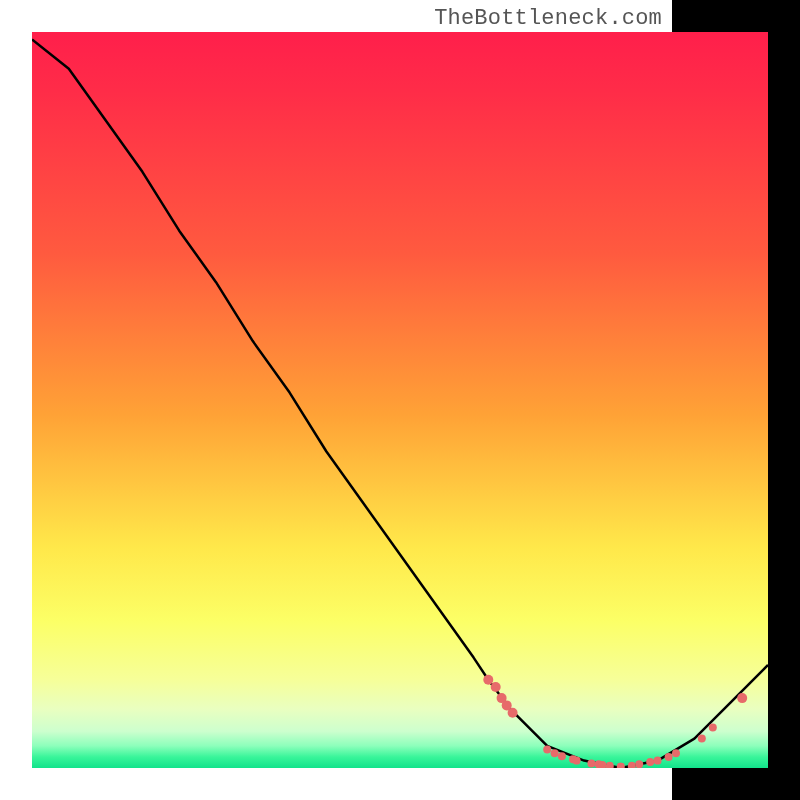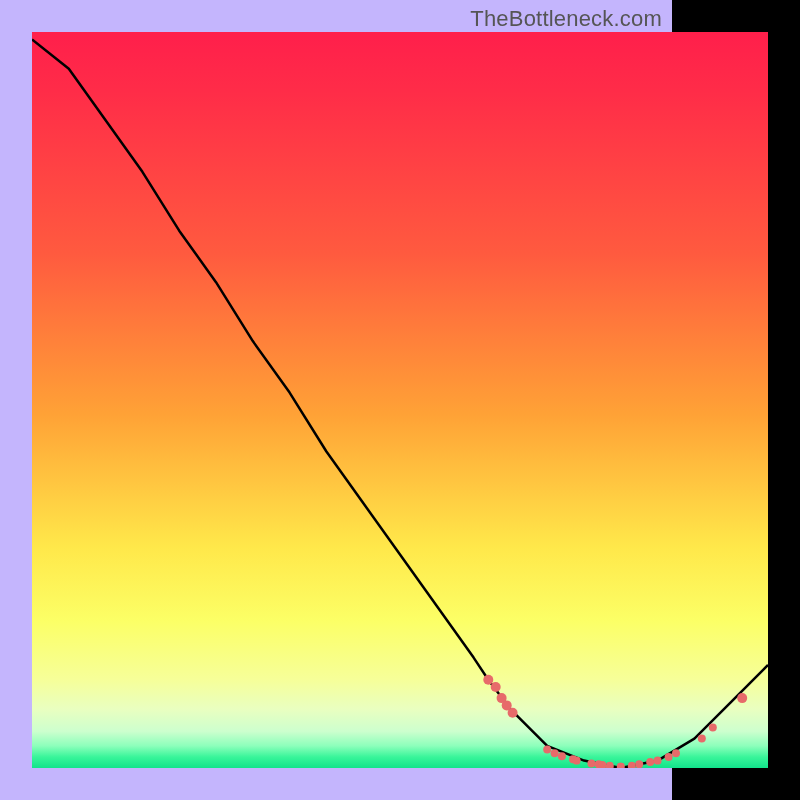--- a/index.html
+++ b/index.html
@@ -7,21 +7,22 @@
     width: 800px;
     height: 800px;
     background: #000;
     overflow: hidden;
     font-family: Arial, Helvetica, sans-serif;
   }
   .frame {
     position: relative;
     width: 672px;
     height: 800px;
-    background: #c4b5fd;
+    background: #ffffff;
+    font-family: Liberation Mono, monospace;
   }
   .plot-area {
     position: absolute;
     left: 32px;
     top: 32px;
     width: 736px;
     height: 736px;
     
     background: linear-gradient(
       to bottom,

